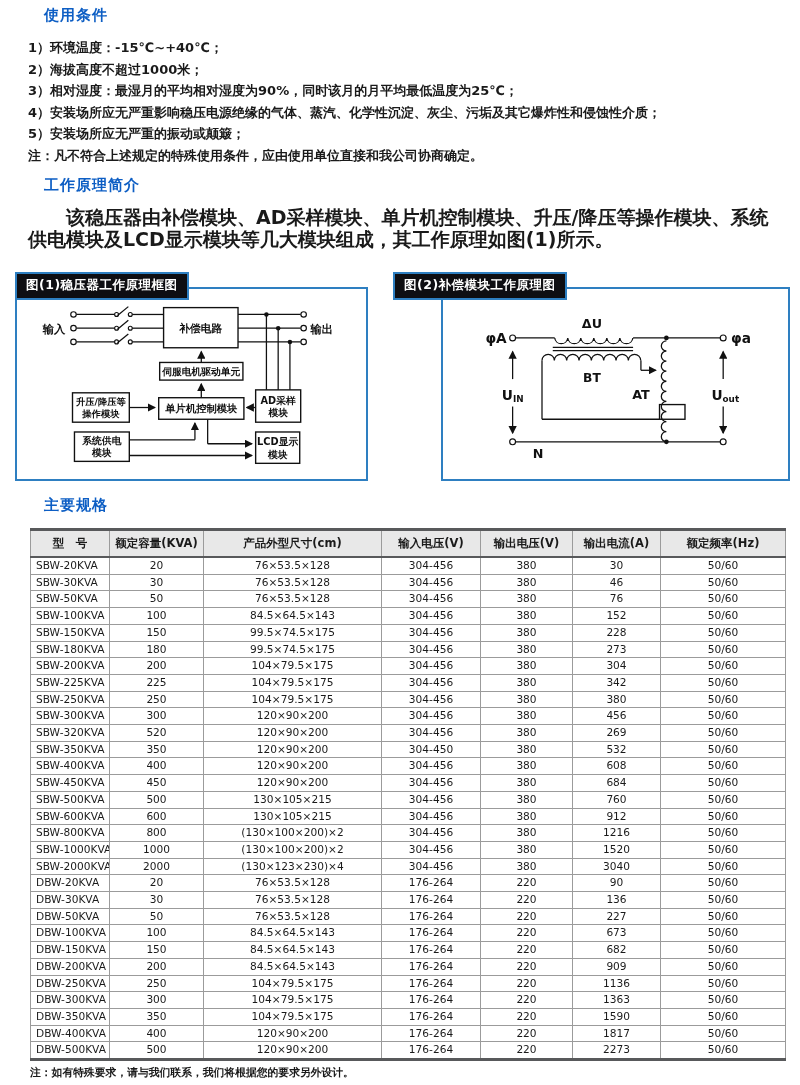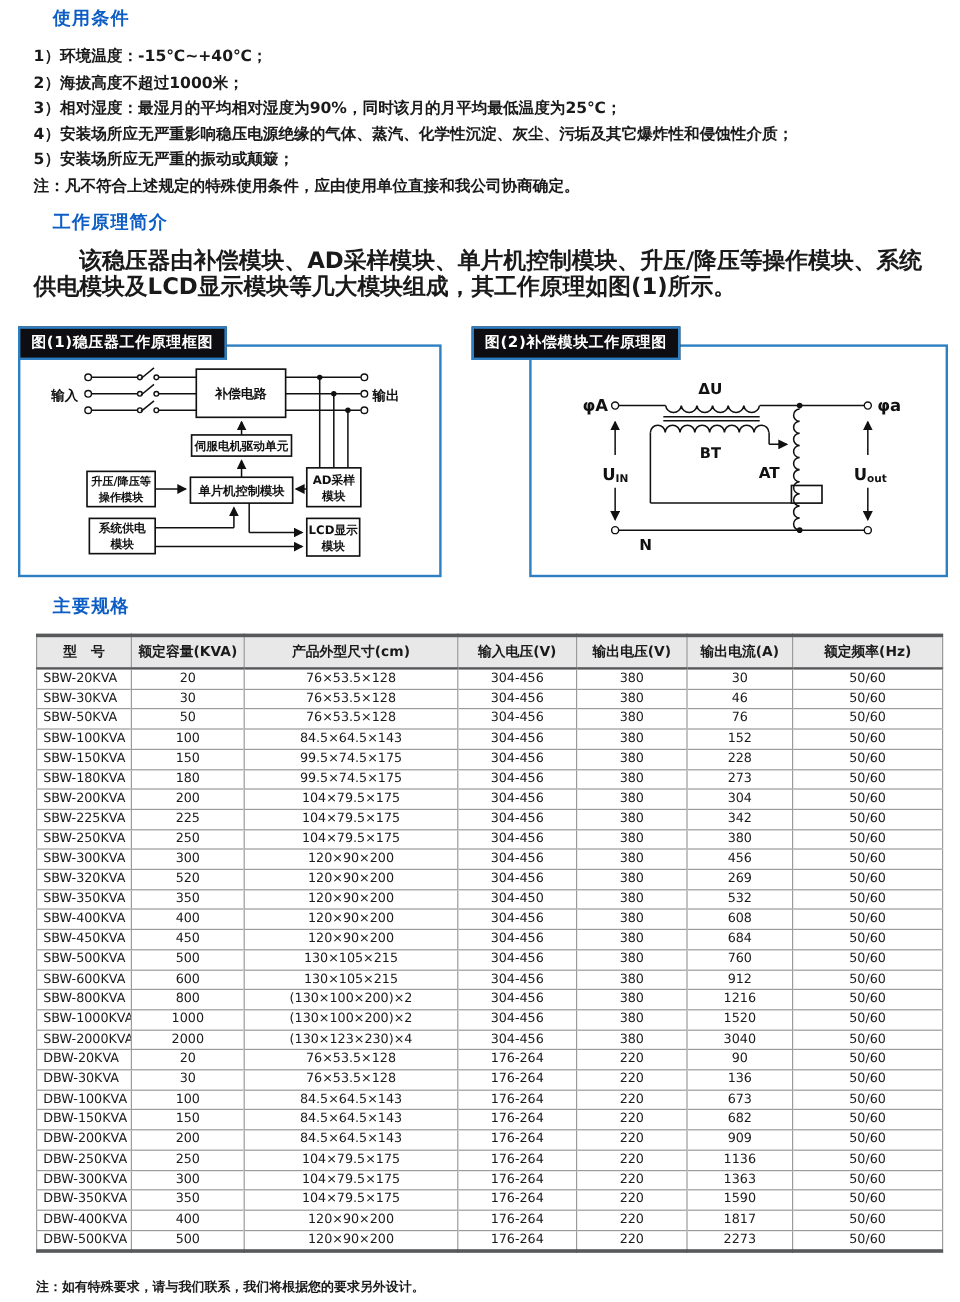--- a/index.html
+++ b/index.html
@@ -411,20 +411,29 @@
         <tr>
           <td class="model-cell">DBW-30KVA</td>
           <td>30</td>
           <td>76×53.5×128</td>
           <td>176-264</td>
           <td>220</td>
           <td>136</td>
           <td>50/60</td>
         </tr>
         <tr>
+          <td class="model-cell">DBW-50KVA</td>
+          <td>50</td>
+          <td>76×53.5×128</td>
+          <td>176-264</td>
+          <td>220</td>
+          <td>227</td>
+          <td>50/60</td>
+        </tr>
+        <tr>
           <td class="model-cell">DBW-100KVA</td>
           <td>100</td>
           <td>84.5×64.5×143</td>
           <td>176-264</td>
           <td>220</td>
           <td>673</td>
           <td>50/60</td>
         </tr>
         <tr>
           <td class="model-cell">DBW-150KVA</td>

